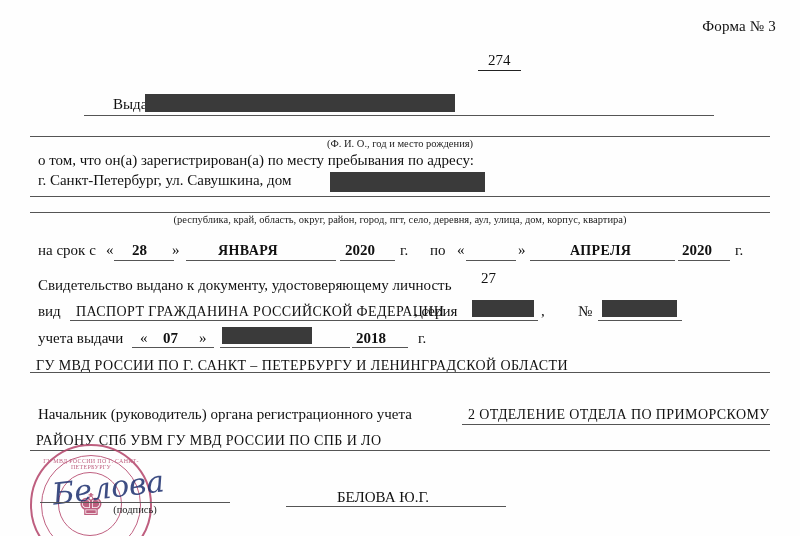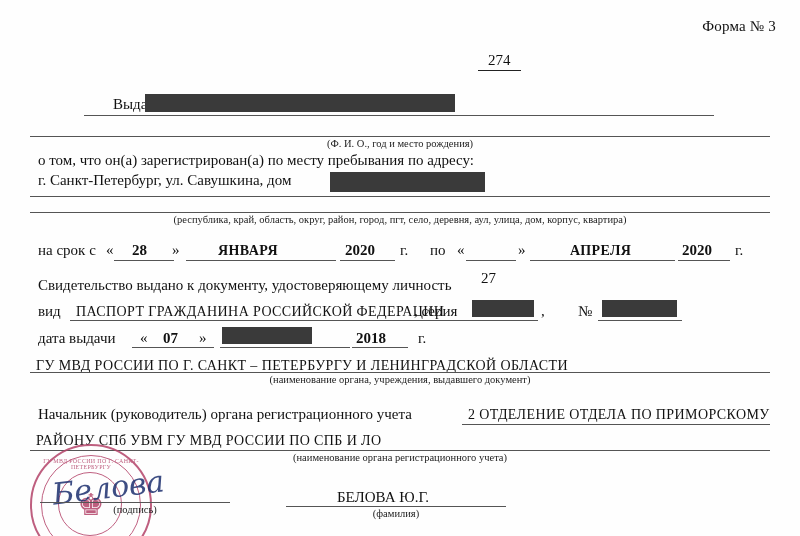--- a/index.html
+++ b/index.html
@@ -183,51 +183,48 @@
   <div class="row small-caps" style="left:76px; top:304px;">ПАСПОРТ ГРАЖДАНИНА РОССИЙСКОЙ ФЕДЕРАЦИИ</div>
   <div class="row" style="left:414px; top:303px;">, серия</div>
   <div class="redact" style="left:472px; top:300px; width:62px; height:17px;"></div>
   <div class="row" style="left:541px; top:303px;">,</div>
   <div class="row" style="left:578px; top:303px;">№</div>
   <div class="redact" style="left:602px; top:300px; width:75px; height:17px;"></div>
   <div class="line" style="left:70px; top:320px; width:400px;"></div>
   <div class="line" style="left:470px; top:320px; width:68px;"></div>
   <div class="line" style="left:598px; top:320px; width:84px;"></div>
 
-  <div class="row" style="left:38px; top:330px;">дата выдачи</div>
+  <div class="row" style="left:38px; top:330px;">учета выдачи</div>
   <div class="row" style="left:140px; top:330px;">«</div>
   <div class="row" style="left:163px; top:330px; font-weight:bold;">07</div>
   <div class="row" style="left:199px; top:330px;">»</div>
   <div class="redact" style="left:222px; top:327px; width:90px; height:17px;"></div>
   <div class="row" style="left:356px; top:330px; font-weight:bold;">2018</div>
   <div class="row" style="left:418px; top:330px;">г.</div>
   <div class="line" style="left:132px; top:347px; width:82px;"></div>
   <div class="line" style="left:220px; top:347px; width:130px;"></div>
   <div class="line" style="left:352px; top:347px; width:56px;"></div>
 
   <div class="row small-caps" style="left:36px; top:358px;text-align:center;">ГУ  МВД  РОССИИ  ПО  Г. САНКТ – ПЕТЕРБУРГУ  И  ЛЕНИНГРАДСКОЙ ОБЛАСТИ</div>
   <div class="line" style="left:30px; top:372px; width:740px;"></div>
-  <div class="caption" style="top:374px;">(наименование органа, учреждения, выдавшего документ)</div>
 
   <div class="row" style="left:38px; top:406px;">Начальник (руководитель) органа регистрационного учета</div>
   <div class="row small-caps" style="left:468px; top:407px;">2 ОТДЕЛЕНИЕ ОТДЕЛА  ПО ПРИМОРСКОМУ</div>
   <div class="line" style="left:462px; top:424px; width:308px;"></div>
 
   <div class="row small-caps" style="left:36px; top:433px;">РАЙОНУ СПб УВМ  ГУ  МВД  РОССИИ  ПО СПБ  И  ЛО</div>
   <div class="line" style="left:30px; top:450px; width:740px;"></div>
-  <div class="caption" style="top:452px;">(наименование органа регистрационного учета)</div>
 
   <div class="stamp">
     <div class="stamp-text-top">ГУ МВД РОССИИ ПО Г. САНКТ-ПЕТЕРБУРГУ</div>
     <div class="stamp-inner"></div>
     <div class="stamp-eagle">♚</div>
 
   </div>
 
   <div class="signature">Белова</div>
   <div class="line" style="left:40px; top:502px; width:190px;"></div>
   <div class="caption" style="left:40px; width:190px; right:auto; top:504px;">(подпись)</div>
 
   <div class="row" style="left:337px; top:489px;">БЕЛОВА Ю.Г.</div>
   <div class="line" style="left:286px; top:506px; width:220px;"></div>
-  <div class="caption" style="left:286px; width:220px; right:auto; top:508px;">(фамилия)</div>
 
 </div>
 
 </body></html>

